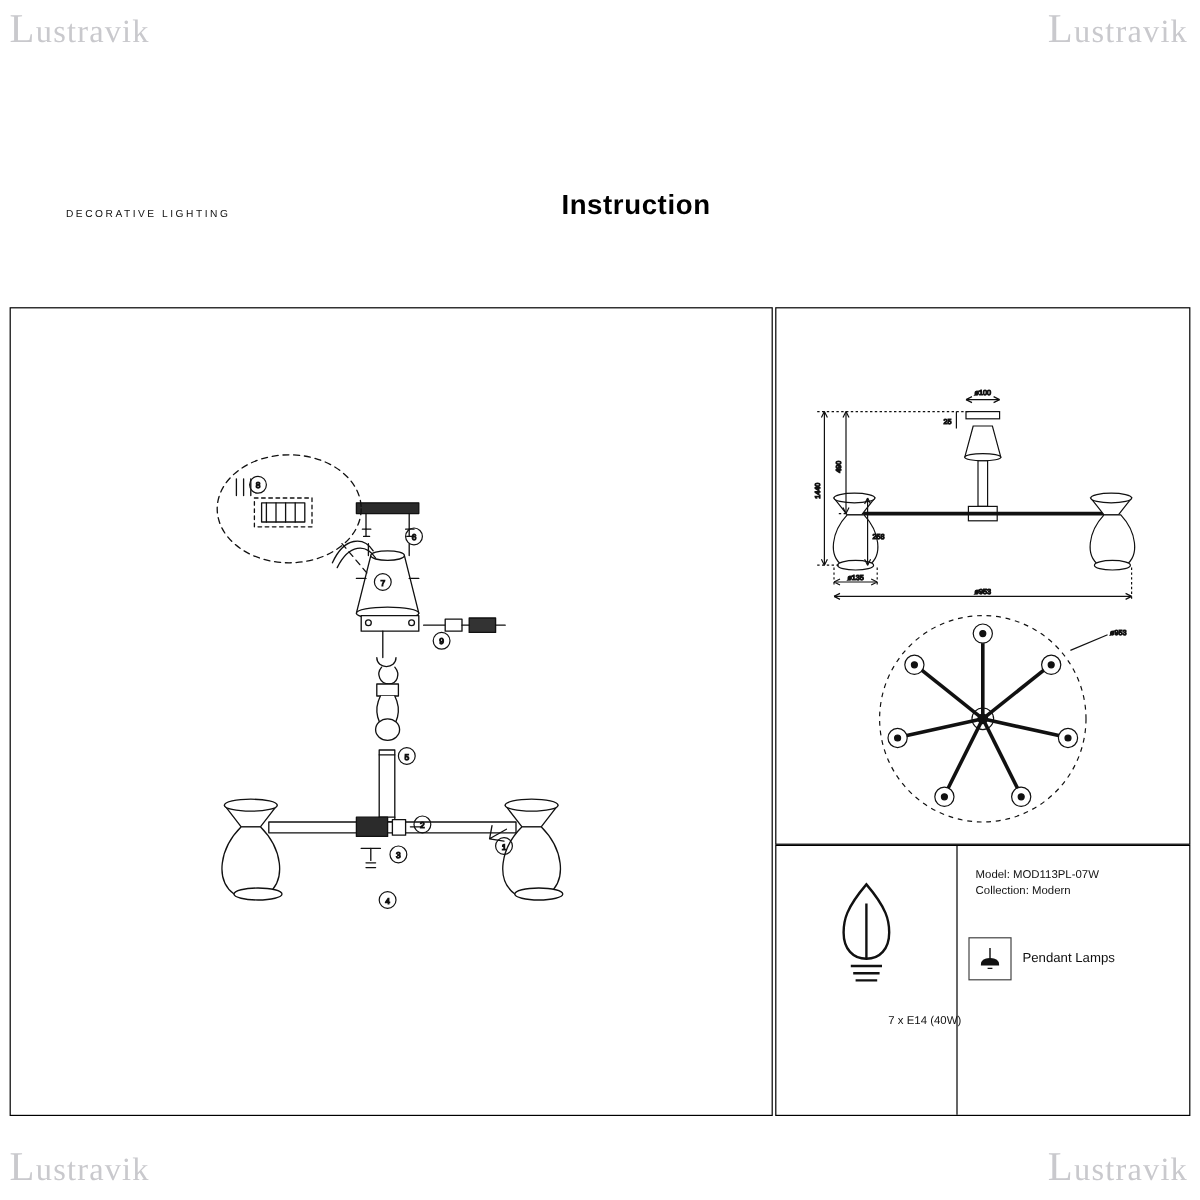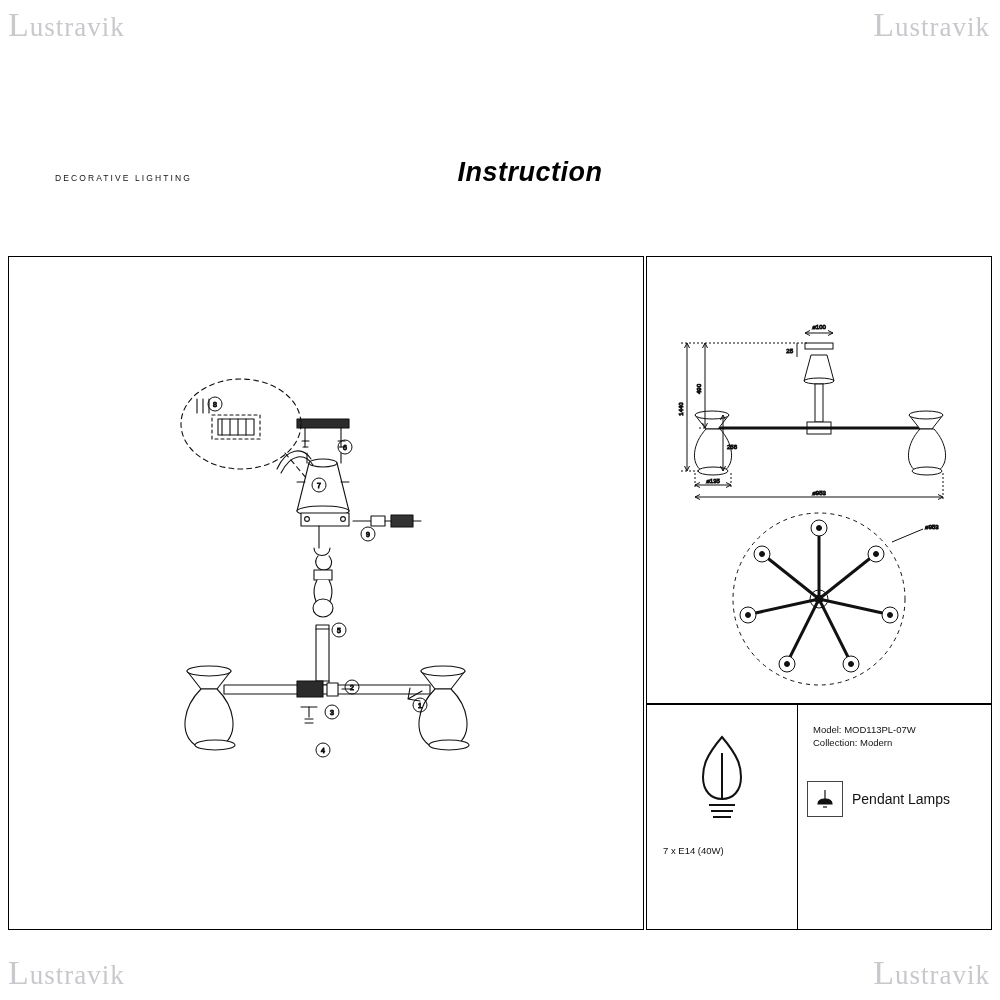--- a/index.html
+++ b/index.html
@@ -58,25 +58,24 @@
     font-weight: normal;
   }
   .title-block {
     position: absolute;
     left: 380px;
     top: 158px;
     width: 300px;
     text-align: center;
   }
   .doc-title {
-    font-size: 27px;
+    font-size: 23px;
     font-weight: bold;
     letter-spacing: 0.5px;
     line-height: 1.1;
-    font-style: italic;
   }
   .doc-model {
     margin-top: 11px;
     font-size: 15px;
     font-weight: bold;
     letter-spacing: 0.3px;
   }
 
   
   .frame {
@@ -101,45 +100,45 @@
   .info-text {
     position: absolute;
     left: 166px;
     top: 16px;
     font-size: 9.5px;
     line-height: 17px;
     color: #111;
   }
   .lamp-caption {
     position: absolute;
-    left: 16px;
+    left: 4px;
     top: 140px;
     width: 150px;
-    text-align: left;
+    text-align: right;
     font-size: 9.5px;
     color: #111;
   }
   .pendant-row {
     position: absolute;
     left: 160px;
     top: 76px;
     display: flex;
     align-items: center;
     gap: 9px;
   }
   .pendant-box {
     width: 36px;
     height: 36px;
     border: 1px solid #444;
     box-sizing: border-box;
     display: flex;
     align-items: center;
     justify-content: center;
   }
-  .pendant-label { font-size: 14px; color: #111; }
+  .pendant-label { font-size: 11px; color: #111; }
 
   svg { display: block; }
   .dimtxt {
     font-family: "Liberation Sans", sans-serif;
     font-size: 6px;
     fill: #111;
   }
   .numtxt {
     font-family: "Liberation Sans", sans-serif;
     font-size: 7px;

